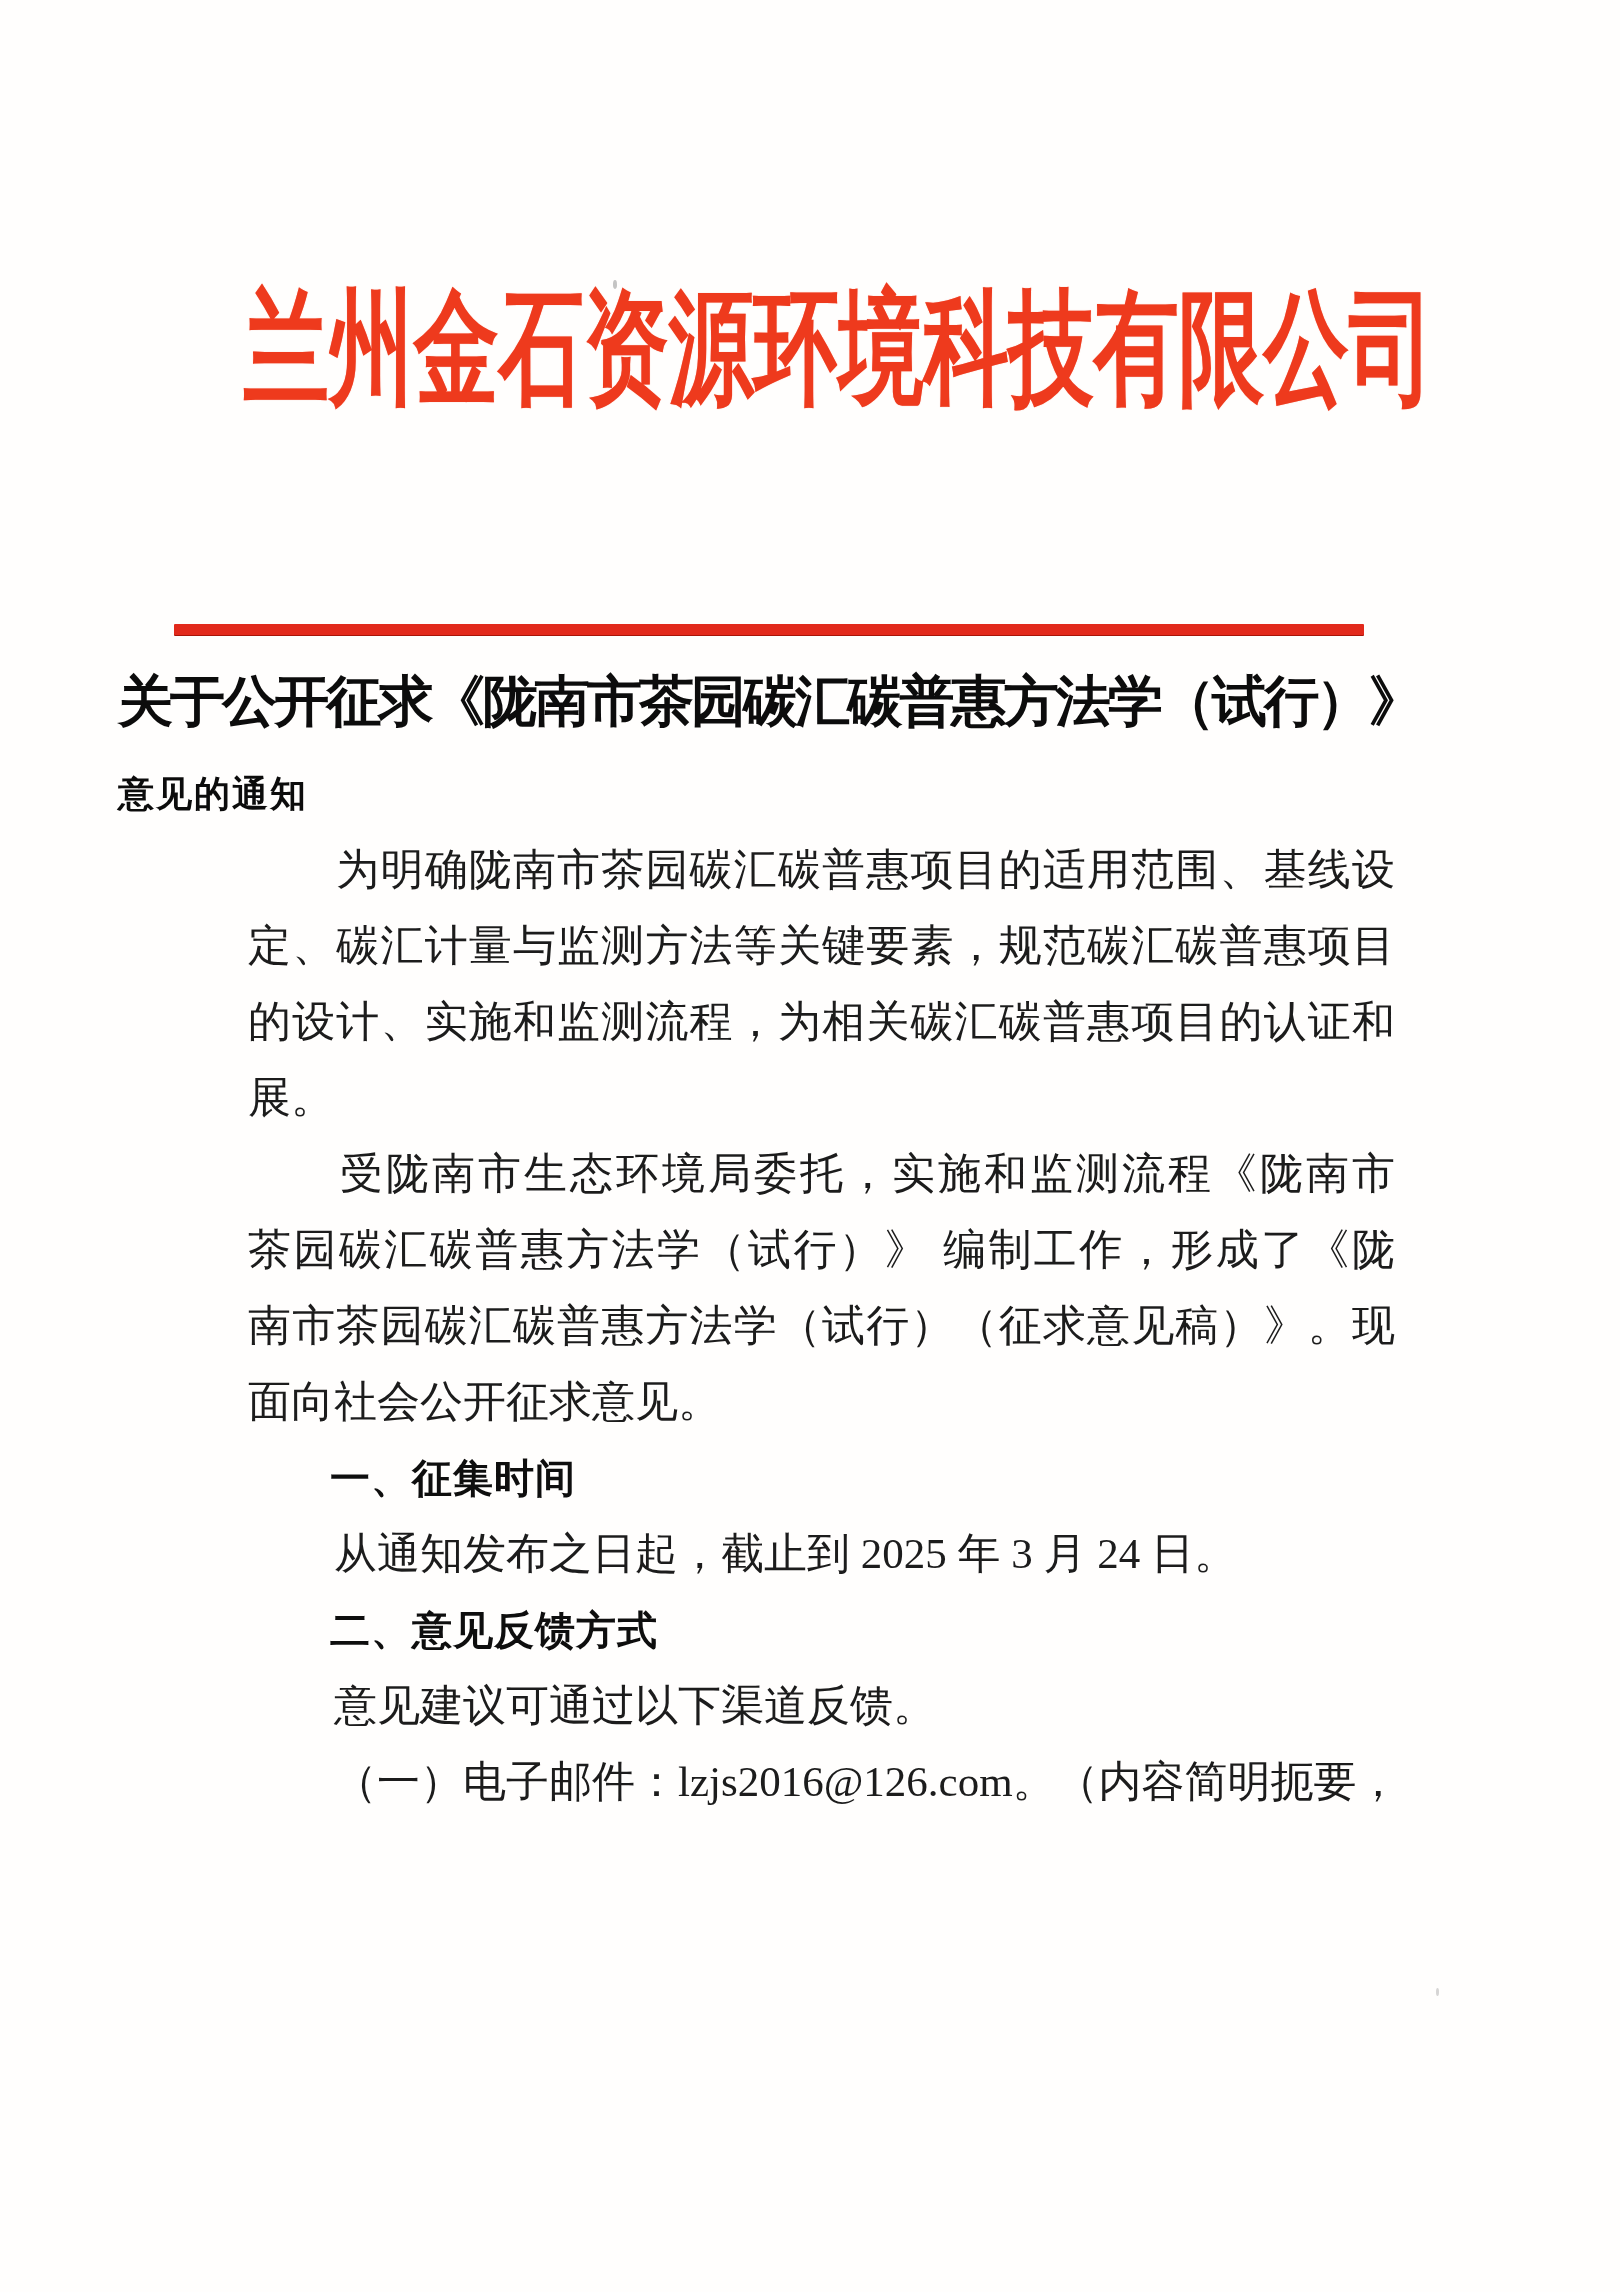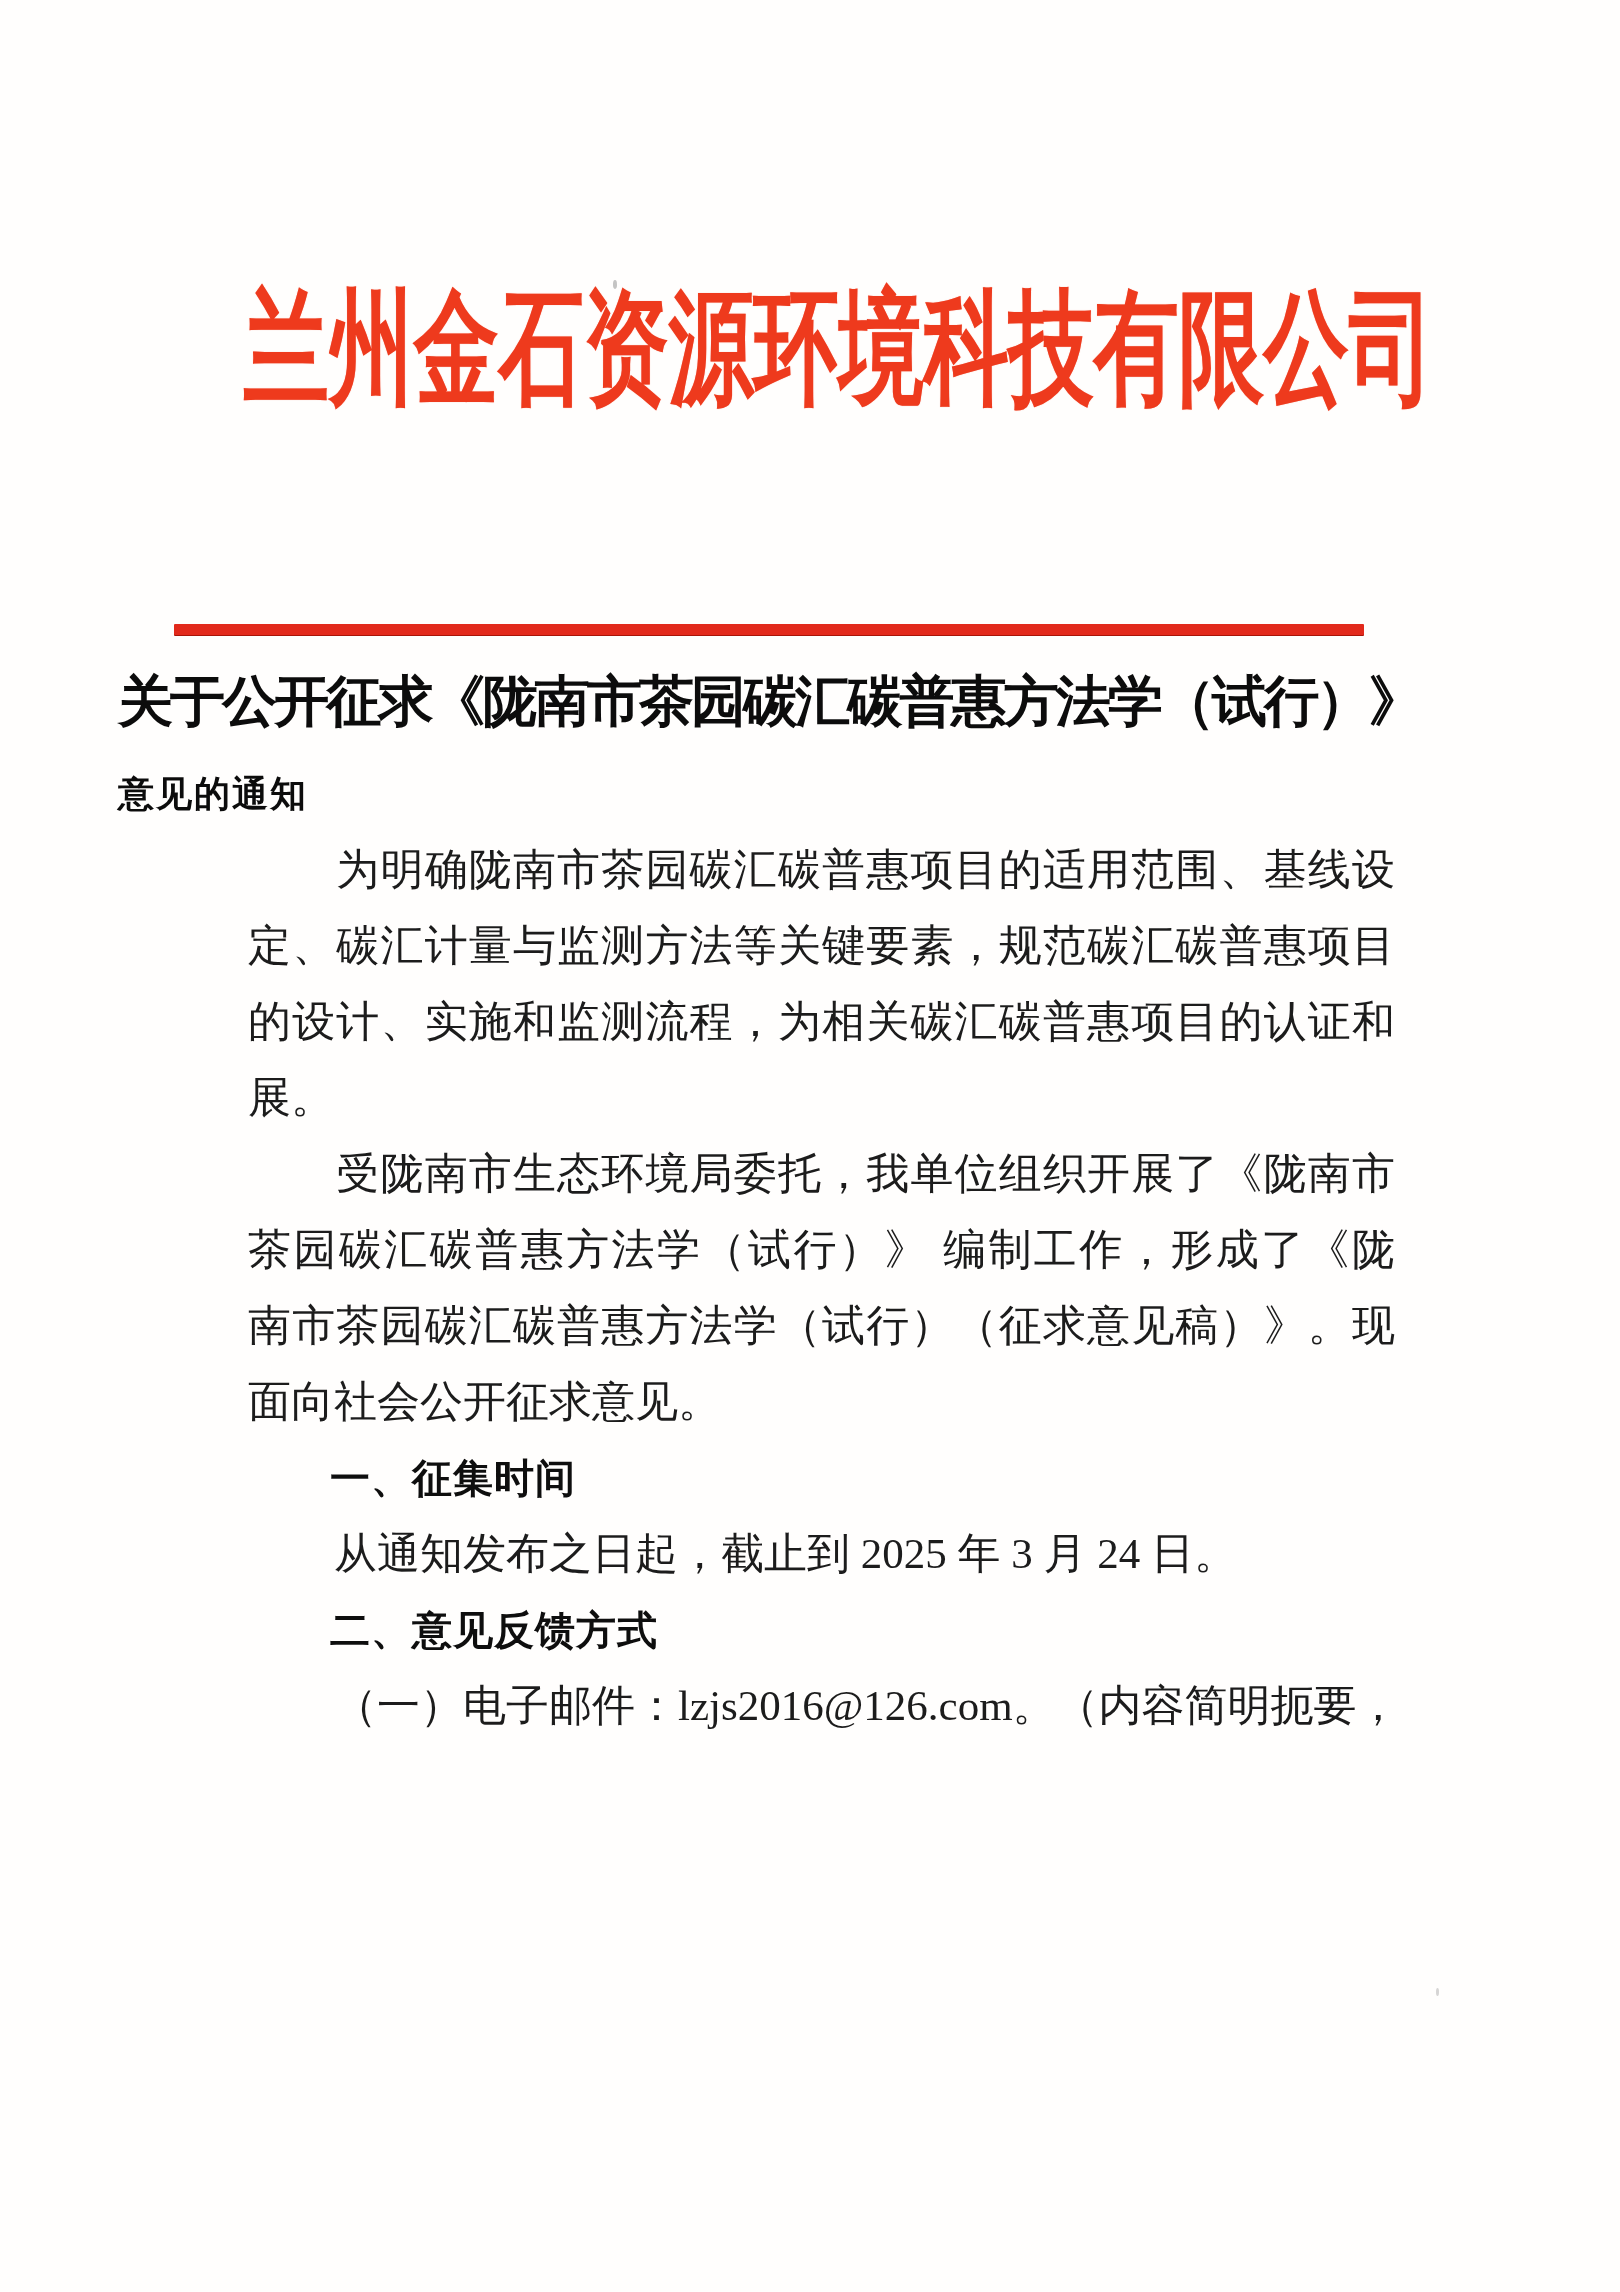--- a/index.html
+++ b/index.html
@@ -98,27 +98,28 @@
 
   <div class="doc-title l1">关于公开征求《陇南市茶园碳汇碳普惠方法学（试行）》</div>
 
   <div class="doc-title l2">意见的通知</div>
 
   <div class="body-block">
     <div class="ln justify">　　为明确陇南市茶园碳汇碳普惠项目的适用范围、基线设</div>
     <div class="ln justify">定、碳汇计量与监测方法等关键要素，规范碳汇碳普惠项目</div>
     <div class="ln justify">的设计、实施和监测流程，为相关碳汇碳普惠项目的认证和</div>
     <div class="ln">展。</div>
-    <div class="ln justify">　　受陇南市生态环境局委托，我单位组织开展了《陇南市</div>
+    <div class="ln justify">　　受陇南市生态环境局委托，实施和监测流程《陇南市</div>
     <div class="ln justify">茶园碳汇碳普惠方法学（试行）》 编制工作，形成了《陇</div>
     <div class="ln justify">南市茶园碳汇碳普惠方法学（试行）（征求意见稿）》。现</div>
     <div class="ln">面向社会公开征求意见。</div>
     <div class="ln heading">　　一、征集时间</div>
     <div class="ln">　　从通知发布之日起，截止到 2025 年 3 月 24 日。</div>
     <div class="ln heading">　　二、意见反馈方式</div>
+    <div class="ln">　　意见建议可通过以下渠道反馈。</div>
     <div class="ln">　　（一）电子邮件：lzjs2016@126.com。（内容简明扼要，</div>
   </div>
 
   <div class="speck s1"></div>
   <div class="speck s2"></div>
 
 </div>
 
 
 </body></html>

